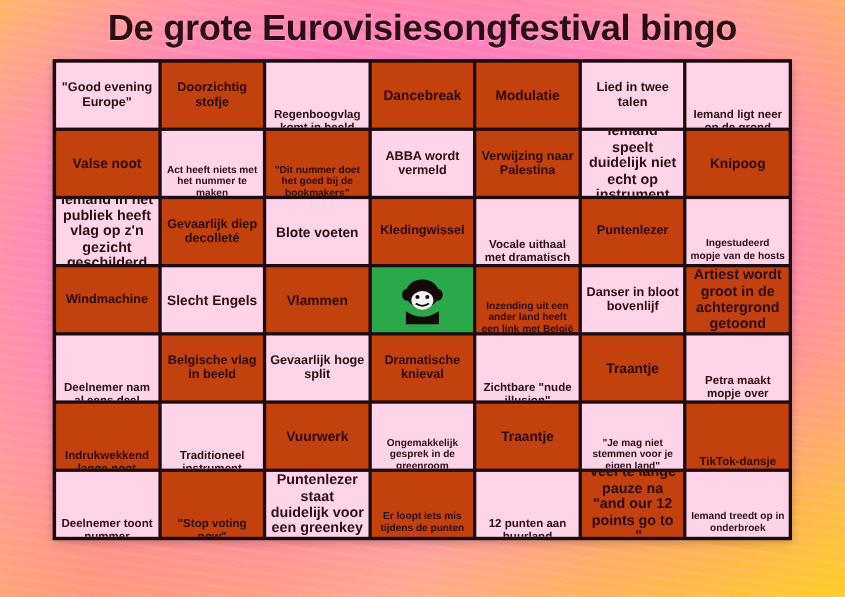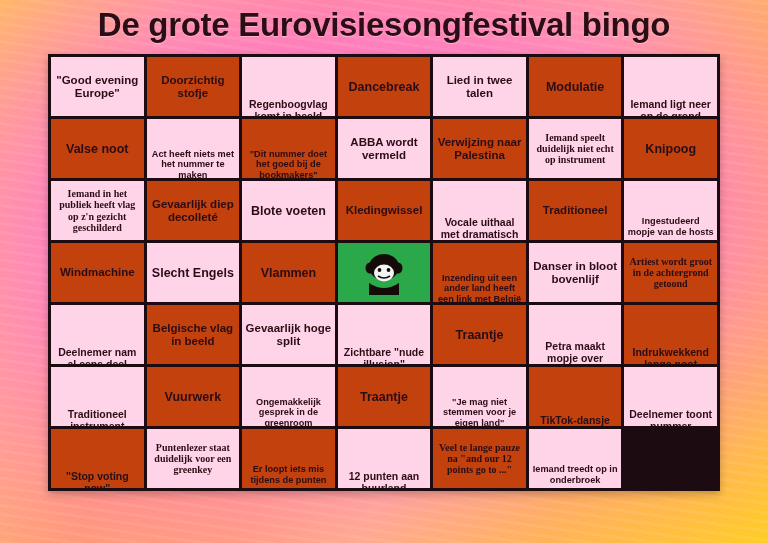--- a/index.html
+++ b/index.html
@@ -78,21 +78,21 @@
     width: 100%;
   }
   
   .c-pink   { background: #ffd4e8; }
   .c-yellow { background: #c2410c; }
 
   .fs-xl { font-size: 12.5px; }
   .fs-l  { font-size: 11.5px; }
   .fs-m  { font-size: 10.5px; margin-top: 48px; }
   .fs-s  { font-size: 9.2px; margin-top: 32px; }
-  .fs-xs { font-size: 10px; font-family: Liberation Serif, serif; }
+  .fs-xs { font-size: 13px; }
 
   .free-cell {
     background: #2aa84a;
     display: flex;
     align-items: center;
     justify-content: center;
   }
   .gorilla {
     width: 46px;
     height: 44px;
@@ -113,26 +113,26 @@
       </div>
       <div class="cell c-yellow">
         <span class="fs-l">Doorzichtig stofje</span>
       </div>
       <div class="cell c-pink">
         <span class="fs-m">Regenboogvlag komt in beeld</span>
       </div>
       <div class="cell c-yellow">
         <span class="fs-xl">Dancebreak</span>
       </div>
+      <div class="cell c-yellow">
+        <span class="fs-xl">Modulatie</span>
+      </div>
       <div class="cell c-pink">
         <span class="fs-l">Lied in twee talen</span>
       </div>
-      <div class="cell c-yellow">
-        <span class="fs-xl">Modulatie</span>
-      </div>
       <div class="cell c-pink">
         <span class="fs-m">Iemand ligt neer op de grond</span>
       </div>
       <div class="cell c-yellow">
         <span class="fs-xl">Valse noot</span>
       </div>
       <div class="cell c-pink">
         <span class="fs-s">Act heeft niets met het nummer te maken</span>
       </div>
       <div class="cell c-yellow">
@@ -159,21 +159,21 @@
       <div class="cell c-pink">
         <span class="fs-xl">Blote voeten</span>
       </div>
       <div class="cell c-yellow">
         <span class="fs-l">Kledingwissel</span>
       </div>
       <div class="cell c-pink">
         <span class="fs-m">Vocale uithaal met dramatisch handje</span>
       </div>
       <div class="cell c-yellow">
-        <span class="fs-l">Traditioneel</span>
+        <span class="fs-l">Puntenlezer</span>
       </div>
       <div class="cell c-pink">
         <span class="fs-s">Ingestudeerd mopje van de hosts</span>
       </div>
       <div class="cell c-yellow">
         <span class="fs-l">Windmachine</span>
       </div>
       <div class="cell c-pink">
         <span class="fs-xl">Slecht Engels</span>
       </div>
@@ -203,20 +203,23 @@
       </div>
       <div class="cell c-pink">
         <span class="fs-m">Deelnemer nam al eens deel</span>
       </div>
       <div class="cell c-yellow">
         <span class="fs-l">Belgische vlag in beeld</span>
       </div>
       <div class="cell c-pink">
         <span class="fs-l">Gevaarlijk hoge split</span>
       </div>
+      <div class="cell c-yellow">
+        <span class="fs-l">Dramatische knieval</span>
+      </div>
       <div class="cell c-pink">
         <span class="fs-m">Zichtbare "nude illusion"</span>
       </div>
       <div class="cell c-yellow">
         <span class="fs-xl">Traantje</span>
       </div>
       <div class="cell c-pink">
         <span class="fs-m">Petra maakt mopje over homo's</span>
       </div>
       <div class="cell c-yellow">

